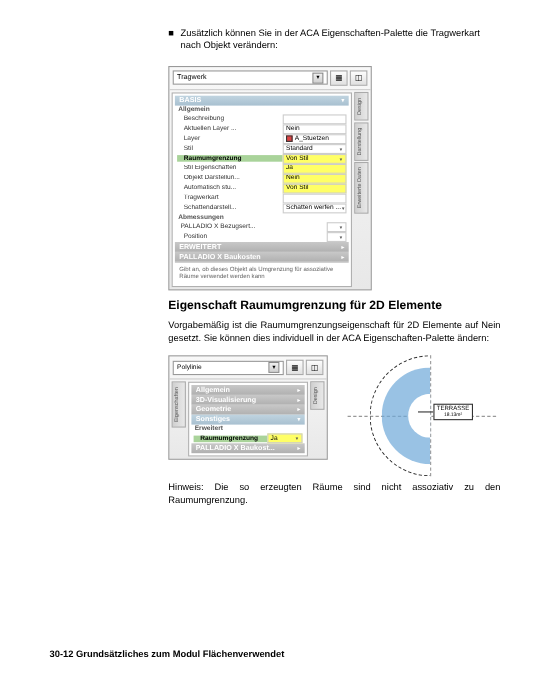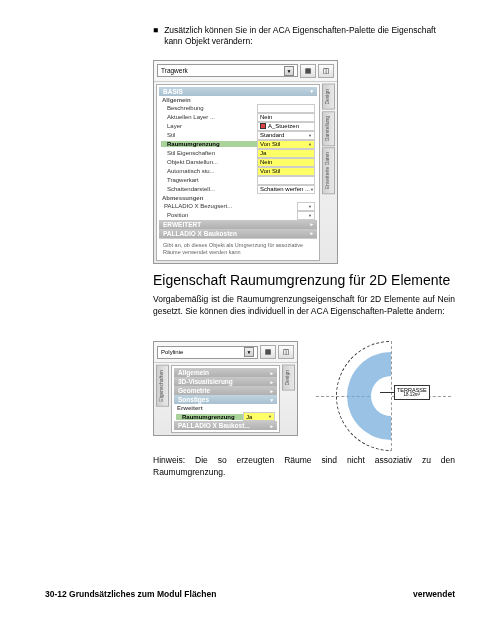--- a/index.html
+++ b/index.html
@@ -140,28 +140,28 @@
   .hl-label { background: #a9d39a; color:#000; font-weight: bold; }
   .layer-swatch { width: 6px; height: 6px; background:#d44; border:1px solid #333; display:inline-block; margin-right:2px;}
   .help-text {
     padding: 3px 4px;
     font-size: 5.5px;
     color: #666;
     border-top: 1px solid #ccc;
     line-height: 1.2;
   }
   .section-heading {
-    font-weight: normal;
-    font-size: 14px;
+    font-weight: bold;
+    font-size: 11px;
     margin: 0 0 6px 58px;
   }
   .body-text {
     margin-left: 58px;
     line-height: 1.35;
-    margin-bottom: 24px;
+    margin-bottom: 10px;
     text-align: justify;
   }
   .row-figs {
     display: flex;
     margin-left: 58px;
     align-items: flex-start;
     gap: 18px;
   }
   .panel2 {
     border: 1px solid #999;
@@ -227,39 +227,38 @@
   }
   .axis-h { position:absolute; left:0; top:55px; width:135px; border-top:1px dashed #999; }
   .axis-v { position:absolute; left:75px; top:0; height:110px; border-left:1px dashed #999; }
   .note { margin-left: 58px; margin-top: 4px; line-height: 1.35; text-align: justify;}
   .footer {
     position: absolute;
     bottom: 20px;
     left: 45px;
     right: 45px;
     display: flex;
-    justify-content: space-between;
     font-weight: bold;
     font-size: 8.5px;
   }
   .side-tabs-left {
     width: 13px;
     display: flex;
     flex-direction: column;
     gap: 1px;
     margin-right: 2px;
   }
   .chev { font-size: 5px; }
 </style>
 </head>
 <body>
 
 <div class="bullet-text">
   <span class="bullet-mark">■</span>
-  <span class="bullet-body">Zusätzlich können Sie in der ACA Eigenschaften-Palette die Eigenschaft kann Objekt verändern:</span>
+  <span class="bullet-body">Zusätzlich können Sie in der ACA Eigenschaften-Palette die Tragwerkart nach Objekt verändern:</span>
 </div>
 
 <div class="panel">
   <div class="panel-toolbar">
     <div class="dropdown-field">
       <span>Tragwerk</span>
       <span class="dd-arrow">▼</span>
     </div>
     <div class="tool-icon">▦</div>
     <div class="tool-icon">◫</div>

